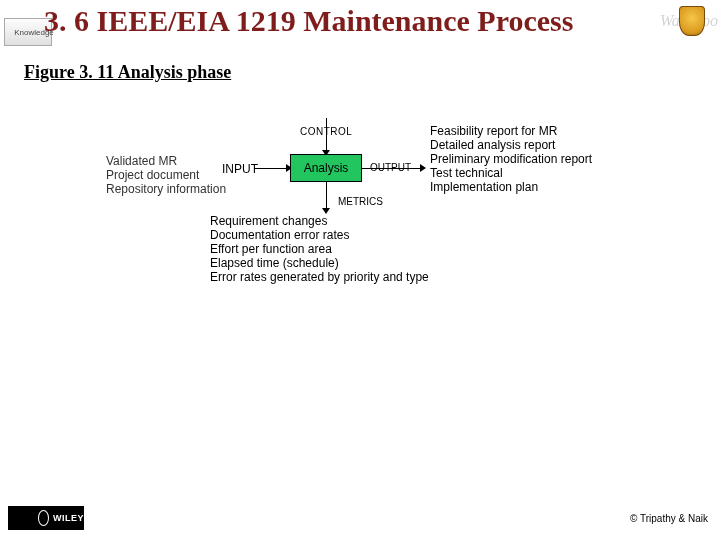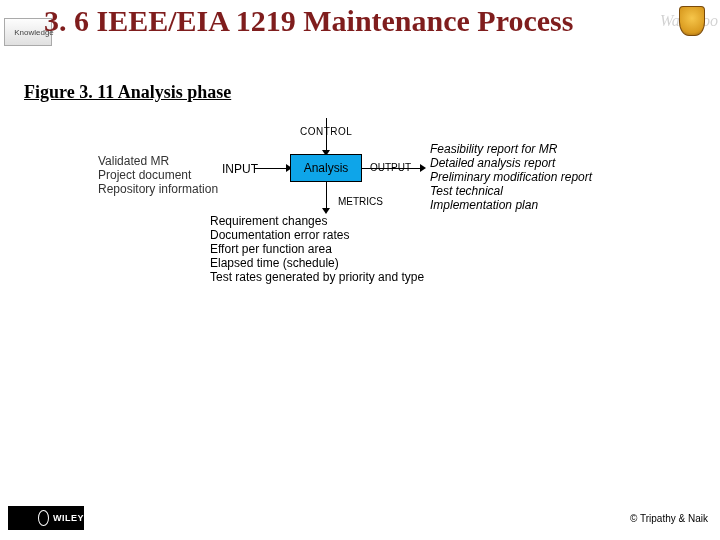--- a/index.html
+++ b/index.html
@@ -60,21 +60,20 @@
     pointer-events: none;
   }
   .subtitle {
     position: absolute;
     top: 62px; left: 24px;
     font-family: "Times New Roman", serif;
     font-size: 18px;
     font-weight: bold;
     text-decoration: underline;
     color: #000;
-    margin-top: 20px;
   }
   
   .diagram {
     position: absolute;
     left: 90px;
     top: 58px;
     width: 590px;
     height: 260px;
     font-family: Arial, sans-serif;
     font-size: 12px;
@@ -86,51 +85,50 @@
     line-height: 14px;
   }
   .ctrl-label {
     position: absolute;
     left: 210px; top: 68px;
     font-size: 10px;
     letter-spacing: 0.5px;
   }
   .input-list {
     position: absolute;
-    left: 8px; top: 96px;
+    left: 16px; top: 96px;
     text-align: left;
     line-height: 14px;
     color: #333;
   }
   .input-label {
     position: absolute;
     left: 132px; top: 104px;
     font-size: 12px;
   }
   .analysis-box {
     position: absolute;
     left: 200px; top: 96px;
     width: 72px; height: 28px;
     border: 1px solid #000;
     display: flex;
     align-items: center;
     justify-content: center;
     font-size: 12px;
-    background: #0ea5e9;
+    background: #22c55e;
   }
   .output-label {
     position: absolute;
     left: 280px; top: 104px;
     font-size: 10px;
   }
   .output-list {
     position: absolute;
-    left: 340px; top: 84px;
-    line-height: 14px;
-    font-style: italic;
+    left: 340px; top: 66px;
+    line-height: 14px;
   }
   .metrics-label {
     position: absolute;
     left: 248px; top: 138px;
     font-size: 10px;
   }
   .metrics-list {
     position: absolute;
     left: 120px; top: 156px;
     line-height: 14px;
@@ -241,21 +239,21 @@
   </div>
 
   <div class="arrow v" style="left:236px; top:124px; height:30px;"></div>
   <div class="arrowhead ah-down" style="left:232px; top:150px;"></div>
   <div class="metrics-label">METRICS</div>
   <div class="metrics-list">
     <div>Requirement changes</div>
     <div>Documentation error rates</div>
     <div>Effort per function area</div>
     <div>Elapsed time (schedule)</div>
-    <div>Test rates generated by priority and type</div>
+    <div>Error rates generated by priority and type</div>
   </div>
 </div>
 
 <div class="footer">
   <div class="wiley">
     <span>WILEY</span>
   </div>
   <div class="foot-right">© Tripathy &amp; Naik</div>
 </div>
 

